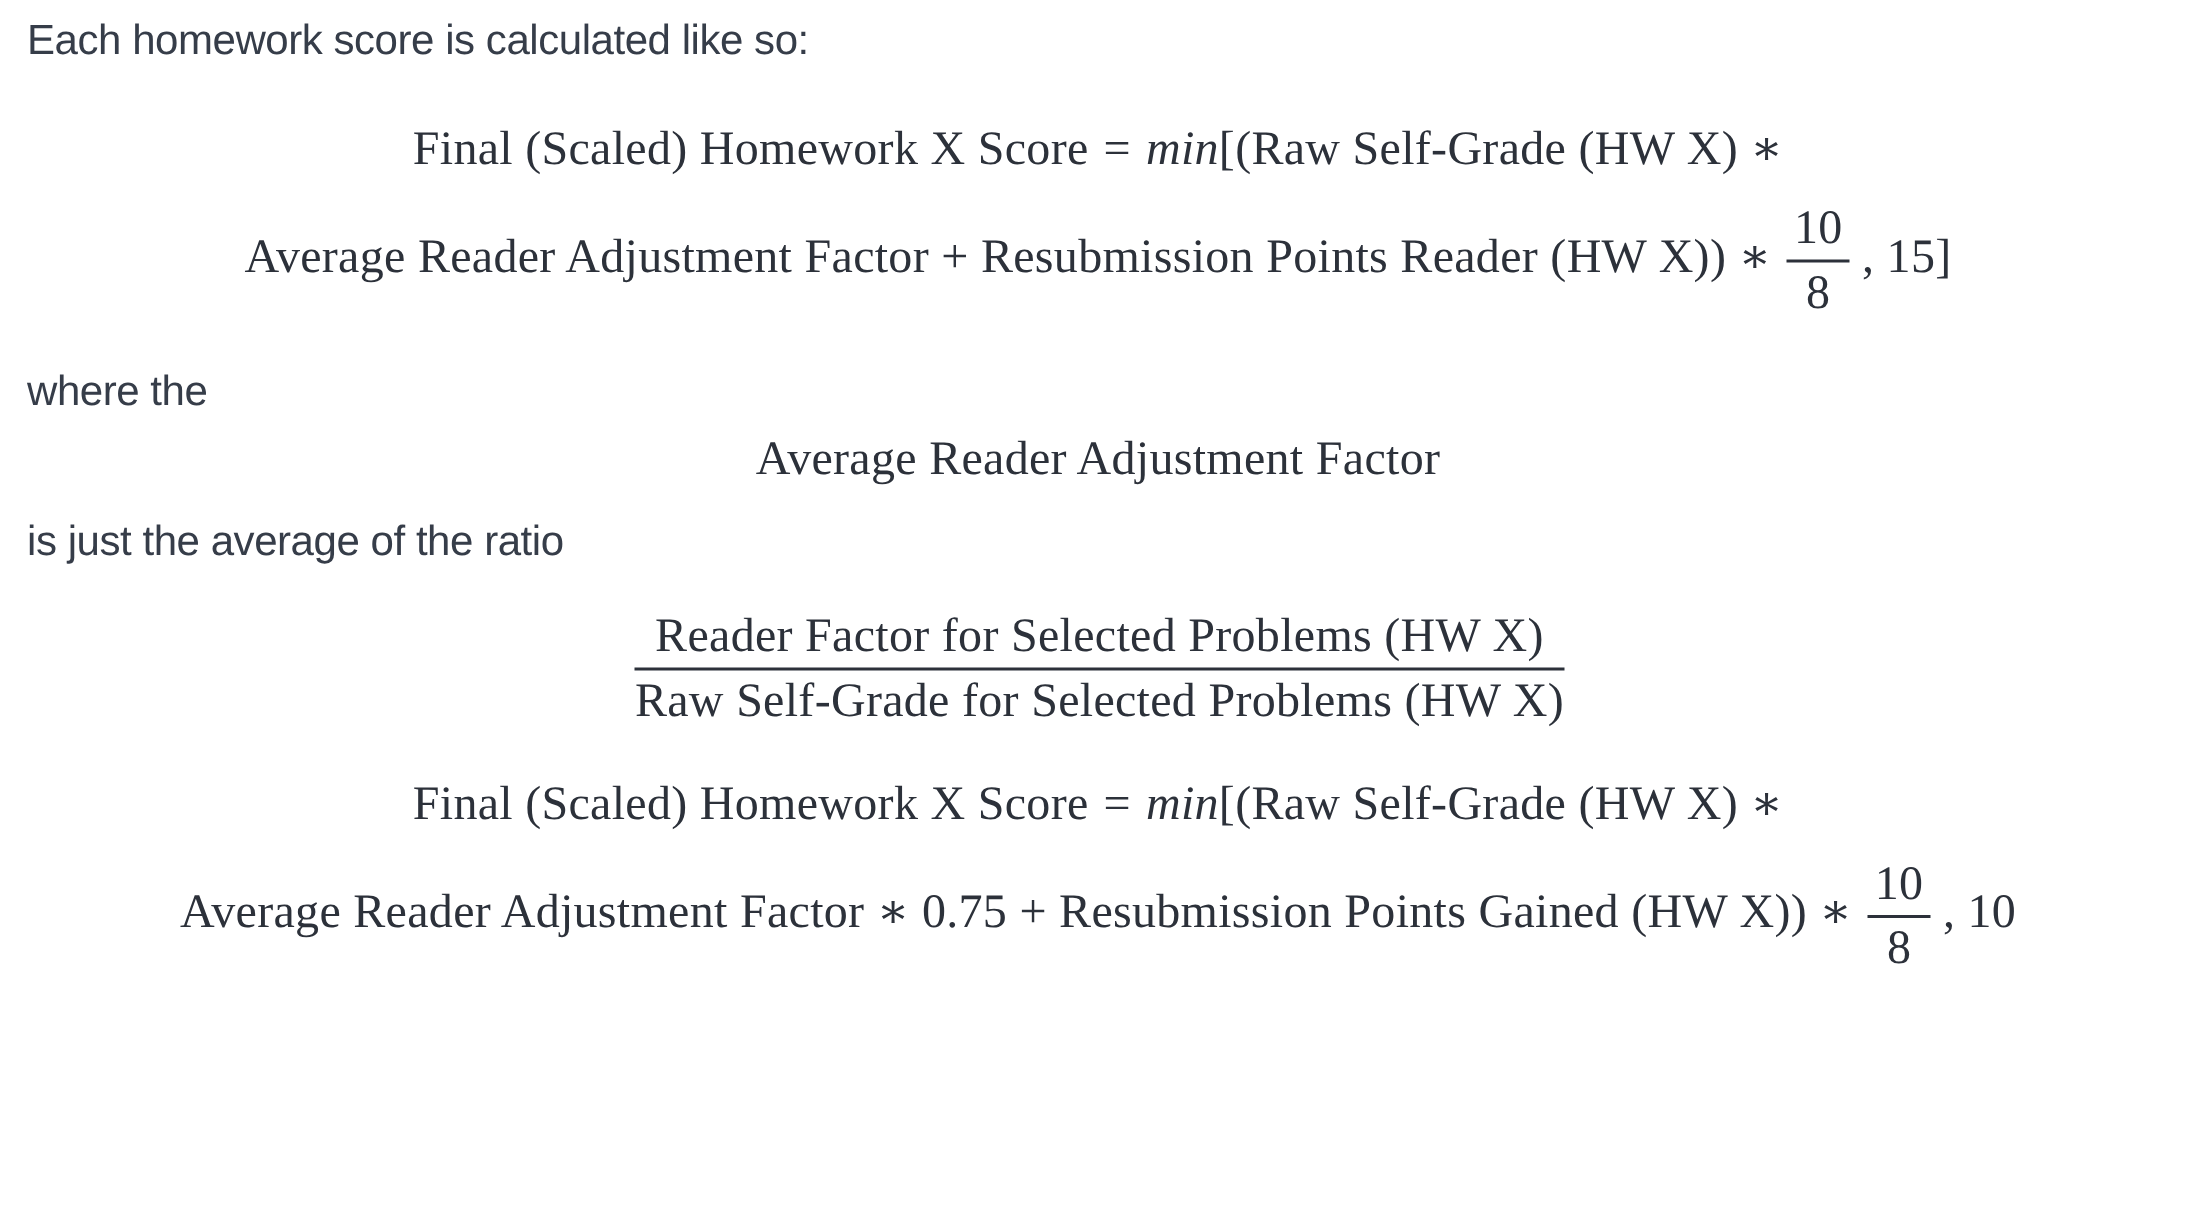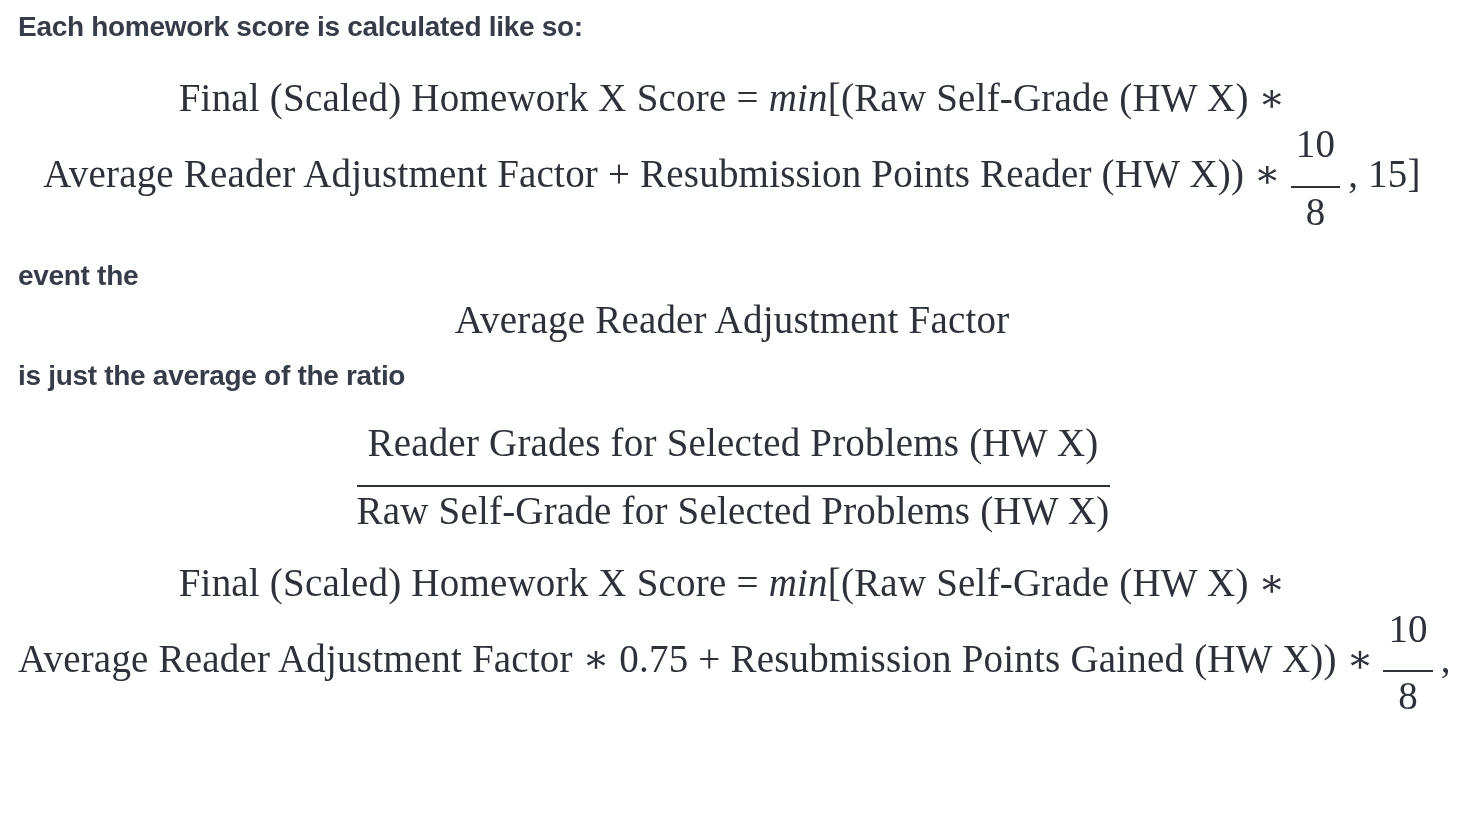--- a/index.html
+++ b/index.html
@@ -14,31 +14,31 @@
     font-family: "Liberation Sans", "DejaVu Sans", sans-serif;
     font-size: 28px;
     letter-spacing: -0.3px;
     color: #363d49;
   }
   .content { width: 1428px; }
 
   
   .sans {
     line-height: 42px;
-    font-weight: 700;
+    font-weight: 400;
   }
   .para {
     line-height: 45px;
     margin-top: 28px;
   }
 
   
   .math {
     font-family: "Liberation Serif", "DejaVu Serif", serif;
-    font-size: 39px;
+    font-size: 32px;
     letter-spacing: 0.2px;
     color: #2c313a;
     text-align: center;
   }
   .math .mline {
     white-space: nowrap;
     line-height: 48px;
   }
   .math .mline.has-frac { line-height: 96px; }
   .math i { font-style: italic; }
@@ -48,21 +48,21 @@
   .frac {
     display: inline-block;
     vertical-align: middle;
     text-align: center;
     margin: 0 8px 0 10px;
     line-height: 1.12;
   }
   .frac .num {
     display: block;
     border-bottom: 2px solid currentColor;
-    padding: 0 5px 20px;
+    padding: 0 5px 3px;
   }
   .frac .den {
     display: block;
     padding-top: 2px;
   }
 
   .formula-block { margin-top: 26px; }
   .where { margin-top: 22px; }
   .arf-heading { line-height: 46px; }
   .ratio-intro { margin-top: 12px; }
@@ -77,28 +77,28 @@
 
   <div class="math formula-block">
     <div class="mline">
       <span>Final (Scaled) Homework X Score</span><span class="eq">=</span><i>min</i><span>[(Raw Self-Grade (HW X) ∗</span>
     </div>
     <div class="mline has-frac">
       <span>Average Reader Adjustment Factor + Resubmission Points Reader (HW X)) ∗</span><span class="frac"><span class="num">10</span><span class="den">8</span></span><span>, 15]</span>
     </div>
   </div>
 
-  <p class="sans where">event the</p>
+  <p class="sans where">where the</p>
 
   <div class="math arf-heading">Average Reader Adjustment Factor</div>
 
   <p class="sans ratio-intro">is just the average of the ratio</p>
 
   <div class="math ratio-block">
-    <span class="frac"><span class="num">Reader Grades for Selected Problems (HW X)</span><span class="den">Raw Self-Grade for Selected Problems (HW X)</span></span>
+    <span class="frac"><span class="num">Reader Factor for Selected Problems (HW X)</span><span class="den">Raw Self-Grade for Selected Problems (HW X)</span></span>
   </div>
 
 
   <div class="math formula-block">
     <div class="mline">
       <span>Final (Scaled) Homework X Score</span><span class="eq">=</span><i>min</i><span>[(Raw Self-Grade (HW X) ∗</span>
     </div>
     <div class="mline has-frac">
       <span>Average Reader Adjustment Factor ∗ 0.75 + Resubmission Points Gained (HW X)) ∗</span><span class="frac"><span class="num">10</span><span class="den">8</span></span><span>, 10</span>
     </div>

